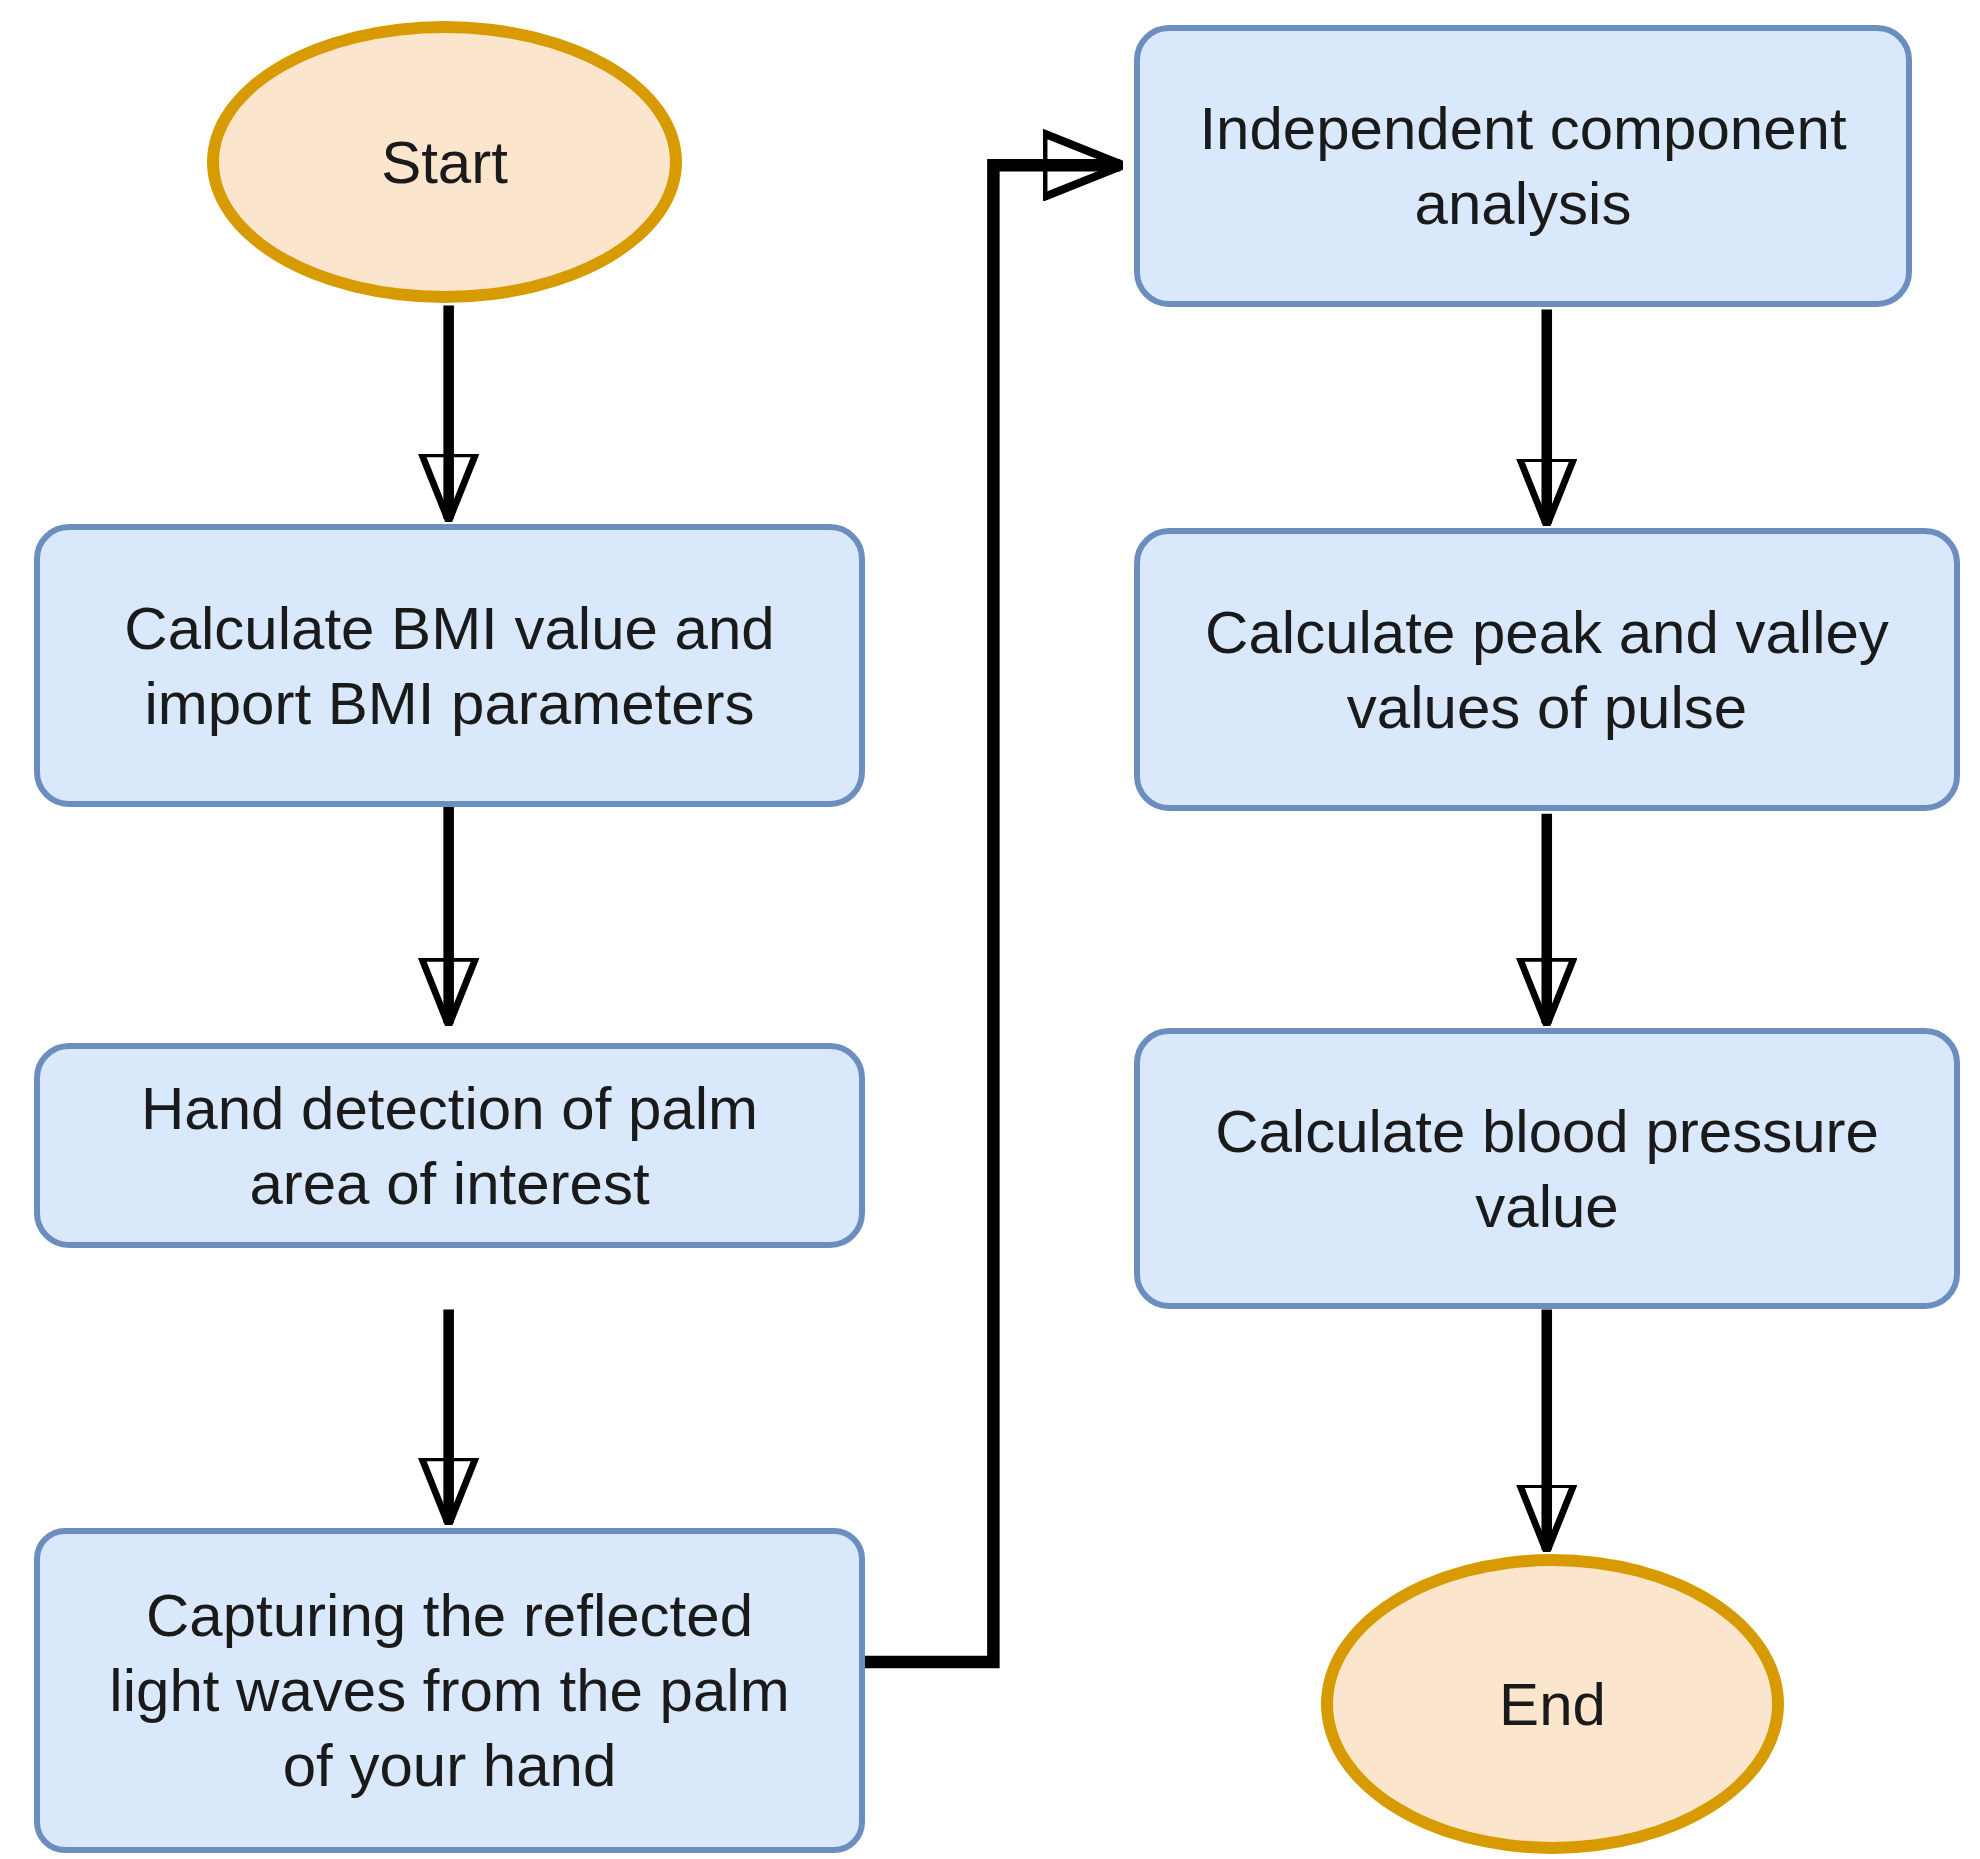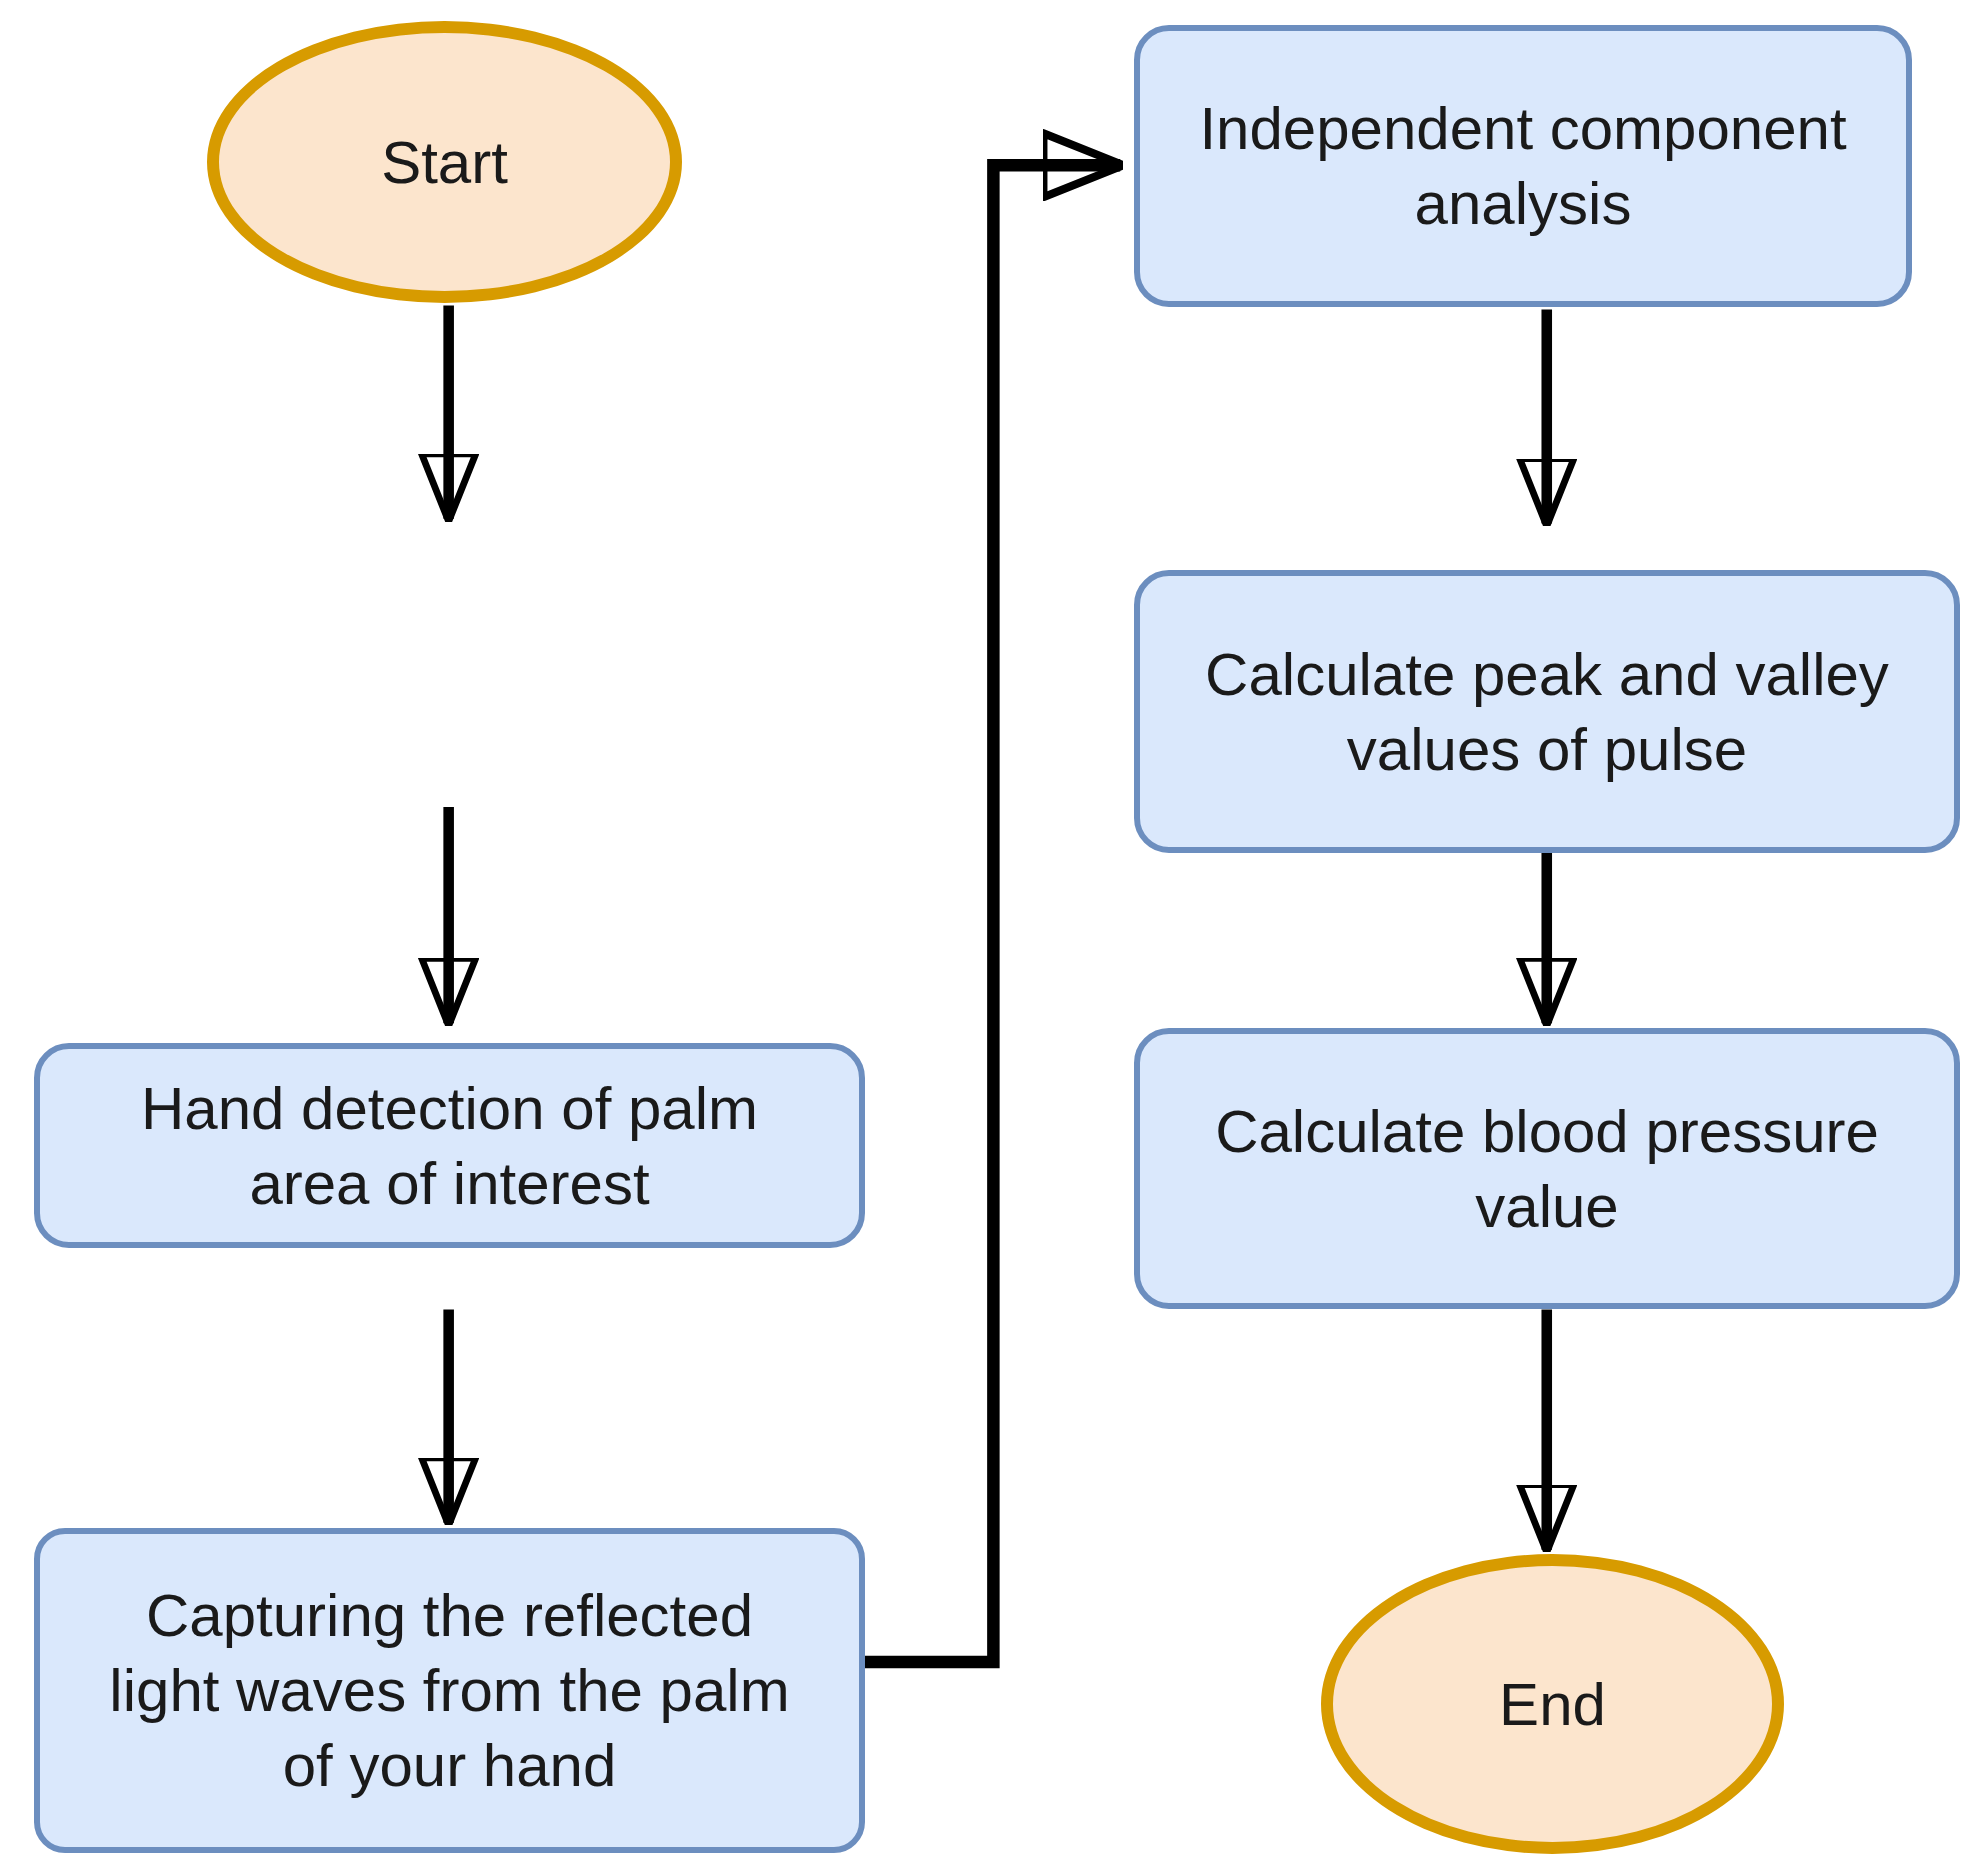--- a/index.html
+++ b/index.html
@@ -76,34 +76,37 @@
     <path d="M898,1730 L1034,1730 L1034,172 L1166,172" stroke-width="13" marker-end="url(#arrowhead)"></path>
     <path d="M1610,322 L1610,545" stroke-width="11" marker-end="url(#arrowhead)"></path>
     <path d="M1610,847 L1610,1065" stroke-width="11" marker-end="url(#arrowhead)"></path>
     <path d="M1610,1363 L1610,1613" stroke-width="11" marker-end="url(#arrowhead)"></path>
   </svg>
 
   <div class="node terminal" style="left:207px; top:21px; width:475px; height:282px;">
     <span class="label">Start</span>
   </div>
 
+  <div class="node process" style="left:34px; top:524px; width:831px; height:283px;">
+    <span class="label">Calculate BMI value and import BMI parameters</span>
+  </div>
 
   <div class="node process" style="left:34px; top:1028px; width:831px; height:205px;margin-top:15px;">
     <span class="label">Hand detection of palm area of interest</span>
   </div>
 
   <div class="node process" style="left:34px; top:1528px; width:831px; height:325px;border-radius:31px;">
     <span class="label">Capturing the reflected light waves from the palm of your hand</span>
   </div>
 
   <div class="node process" style="left:1134px; top:25px; width:778px; height:282px;">
     <span class="label">Independent component analysis</span>
   </div>
 
-  <div class="node process" style="left:1134px; top:528px; width:826px; height:283px;margin-top:42px;">
+  <div class="node process" style="left:1134px; top:528px; width:826px; height:283px;">
     <span class="label">Calculate peak and valley values of pulse</span>
   </div>
 
   <div class="node terminal" style="left:1321px; top:1554px; width:463px; height:300px;">
     <span class="label">End</span>
   </div>
 
   <div class="node process" style="left:1134px; top:1028px; width:826px; height:281px;">
     <span class="label">Calculate blood pressure value</span>
   </div>

